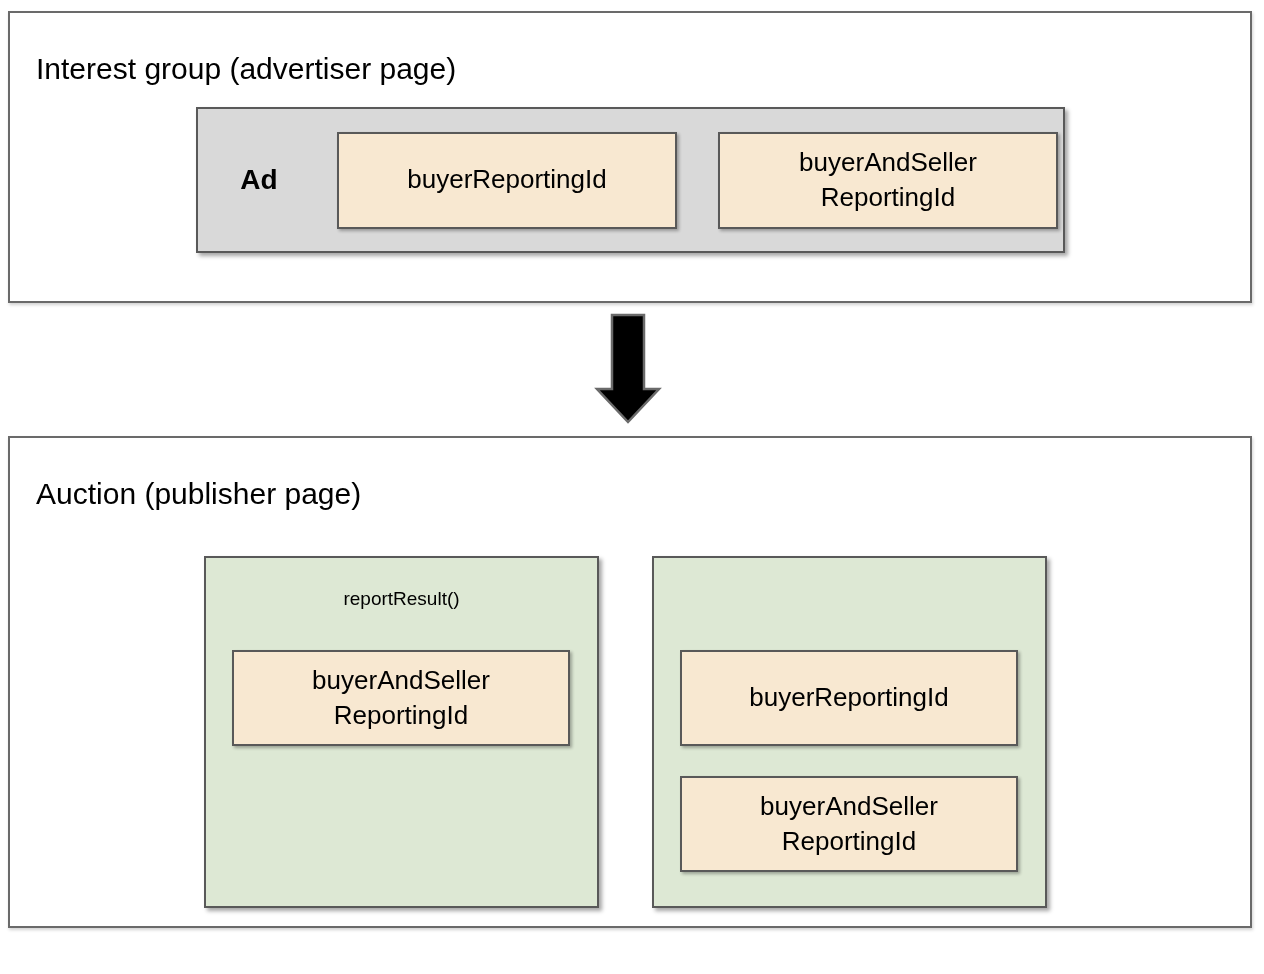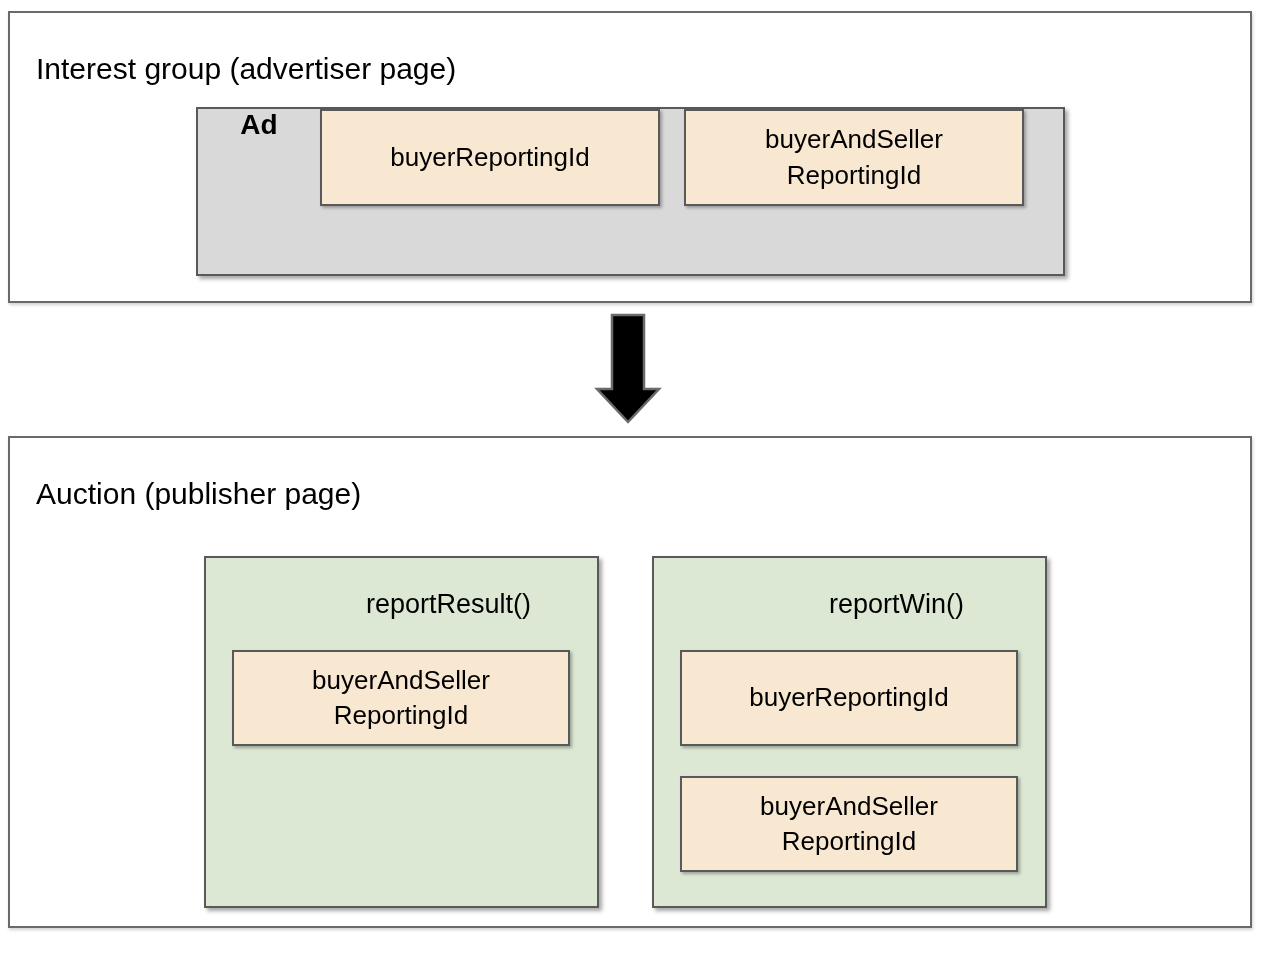--- a/index.html
+++ b/index.html
@@ -42,25 +42,27 @@
     line-height: 1.2;
     color: var(--text);
     white-space: nowrap;
     margin-top: 10px;
   }
   #ad-box {
     position: absolute;
     left: 186px;
     top: 94px;
     width: 869px;
-    height: 169px;
+    height: 146px;
     background: var(--ad-fill);
     border: 2px solid var(--inner-border);
     box-shadow: 3px 3px 4px rgba(0,0,0,0.35);
     display: flex;
+    align-items: center;
+    gap: 17px;
   }
   .ad-label {
     width: 122px;
     text-align: center;
     font-weight: bold;
     font-size: 28px;
   }
   .field {
     background: var(--field-fill);
     border: 2px solid var(--inner-border);
@@ -92,23 +94,22 @@
     box-shadow: 3px 3px 4px rgba(0,0,0,0.35);
   }
   #report-result { left: 194px; }
   #report-win { left: 642px; }
   .function-title {
     position: absolute;
     top: 30px;
     left: 0;
     width: 100%;
     text-align: center;
-    font-size: 27px;
+    font-size: 19px;
     line-height: 1.2;
-    margin-left: 47px;
   }
   .function-box .field {
     position: absolute;
     left: 26px;
     width: 338px;
     height: 96px;
   }
   .field-slot-1 { top: 92px; }
   .field-slot-2 { top: 218px; }
 </style>
@@ -135,20 +136,19 @@
   <div class="outer-box" id="auction">
     <div class="section-title">Auction (publisher page)</div>
 
     <div class="function-box" id="report-result">
       <div class="function-title">reportResult()</div>
       <div class="field field-slot-1">buyerAndSeller
 ReportingId</div>
     </div>
 
     <div class="function-box" id="report-win">
-      <div class="function-title">reportWin()</div>
       <div class="field field-slot-1">buyerReportingId</div>
       <div class="field field-slot-2">buyerAndSeller
 ReportingId</div>
     </div>
   </div>
 
 </div>
 
 </body></html>

